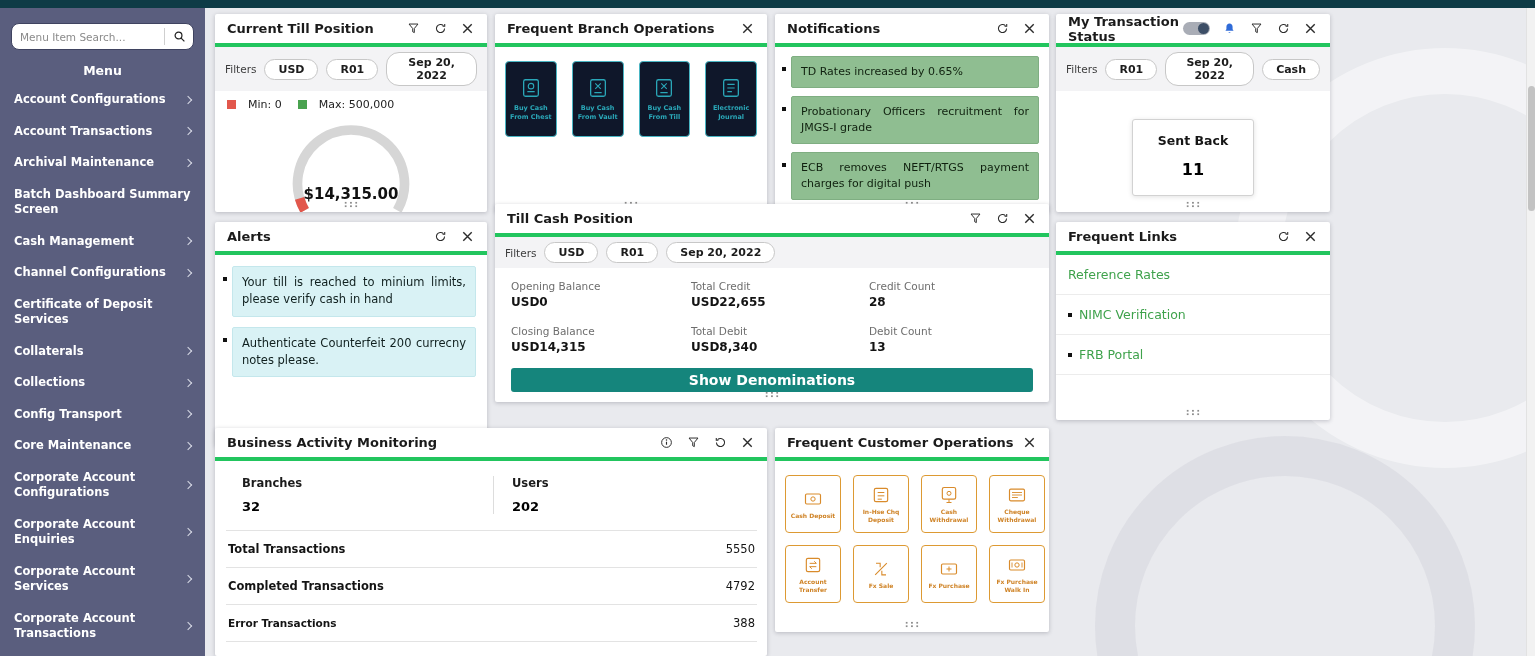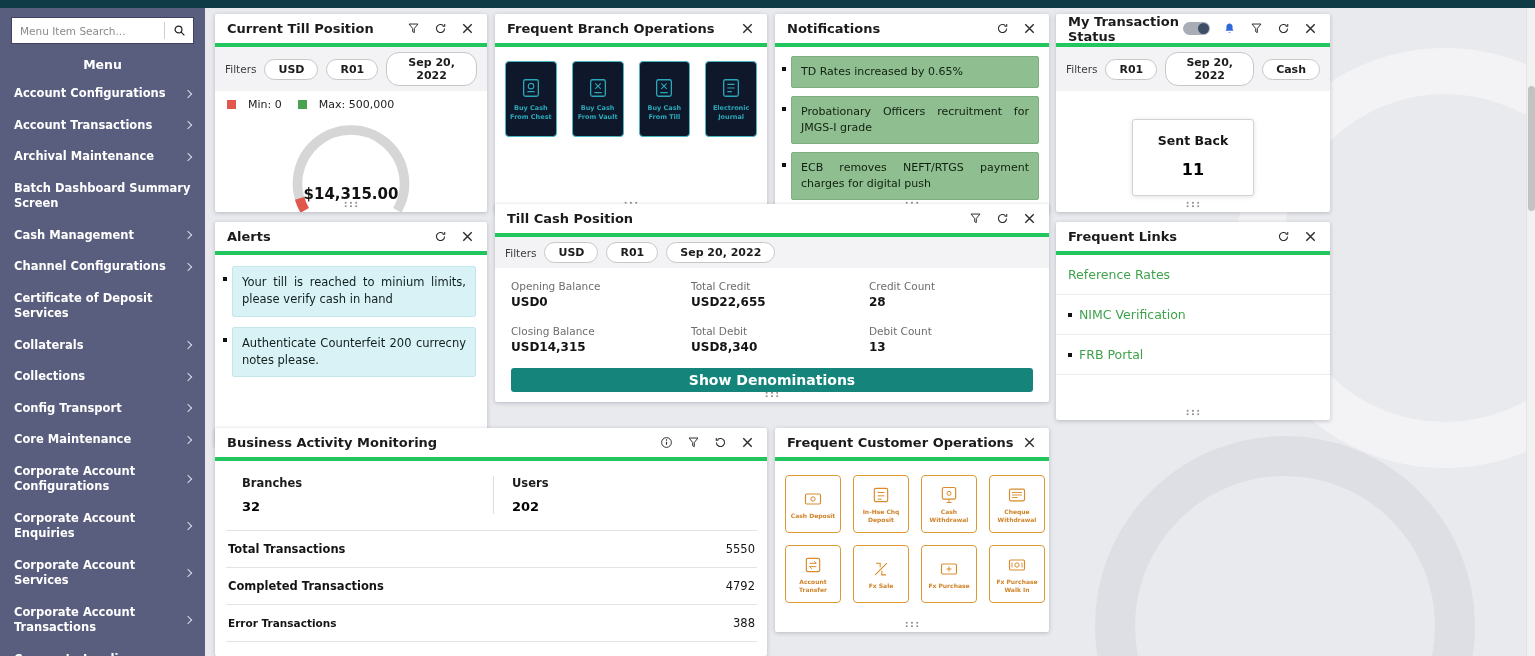--- a/index.html
+++ b/index.html
@@ -1,21 +1,21 @@
 <!DOCTYPE html>
 <html><head>
 <meta charset="utf-8">
 <style>
   * { margin:0; padding:0; box-sizing:border-box; }
   html,body { width:1535px; height:656px; overflow:hidden; font-family:"DejaVu Sans","Liberation Sans",sans-serif; background:#e9eaee; }
   .topstrip { position:absolute; left:0; top:0; width:1535px; height:8px; background:#0e3b46; z-index:5; }
 
   
   .sidebar { position:absolute; left:0; top:8px; width:205px; height:648px; background:#5a5e7e; z-index:4; overflow:hidden; }
-  .searchbox { margin:9px 11px 4px; height:27px; background:#fff; border-radius:0; display:flex; align-items:center; overflow:hidden; border:1px solid #3f4360; }
+  .searchbox { margin:15px 11px 4px; height:27px; background:#fff; border-radius:8px; display:flex; align-items:center; overflow:hidden; border:1px solid #3f4360; }
   .searchbox input { flex:1; border:none; outline:none; font-size:10.5px; padding:0 8px; color:#333; font-family:inherit; }
   .searchbox input::placeholder { color:#8a8a8a; }
   .searchsep { width:1px; height:17px; background:#cfcfcf; }
   .searchicon { width:28px; height:100%; display:flex; align-items:center; justify-content:center; cursor:pointer; }
   .menutitle { text-align:center; color:#fff; font-weight:bold; font-size:12.5px; padding:9px 0 6px; }
   .menu { }
   .mitem { display:flex; align-items:center; justify-content:space-between; padding:8px 14px; cursor:pointer; }
   .mlabel { color:#fff; font-size:11.5px; font-weight:600; line-height:1.35; flex:1; }
   .chev { width:6px; height:6px; border-right:1.6px solid #d9dbe6; border-bottom:1.6px solid #d9dbe6; transform:rotate(-45deg); margin-left:8px; flex:none; }
 

